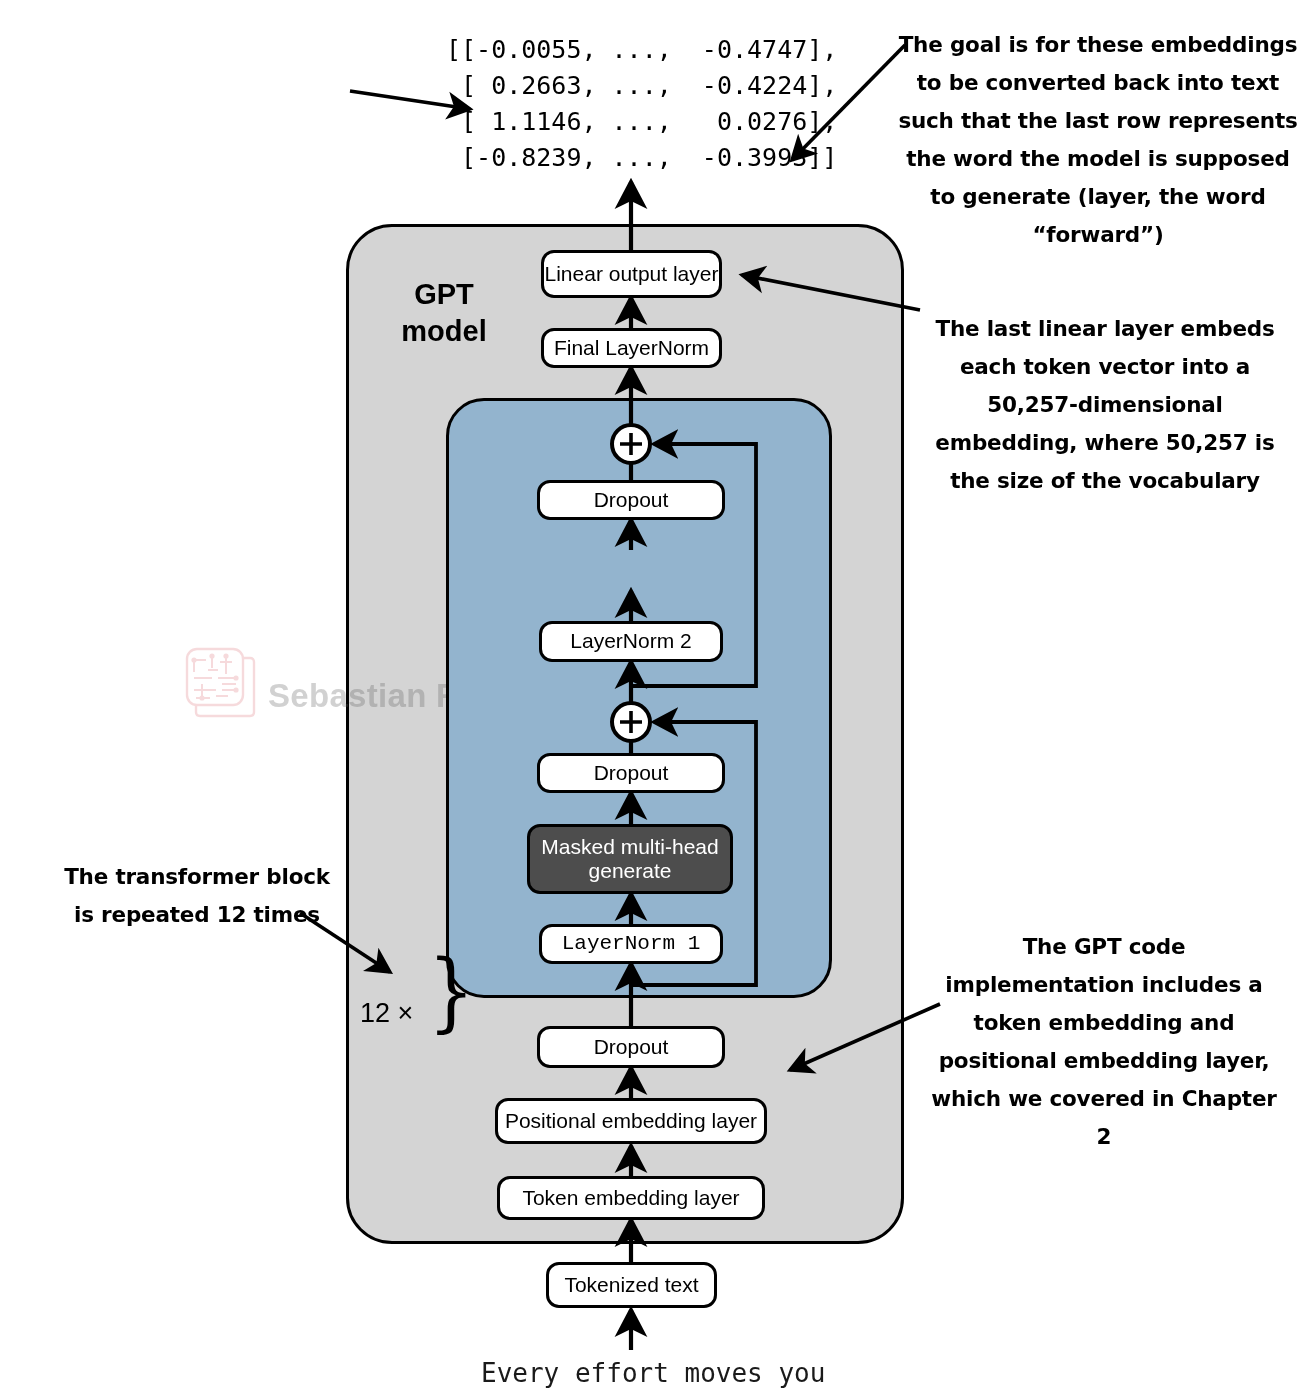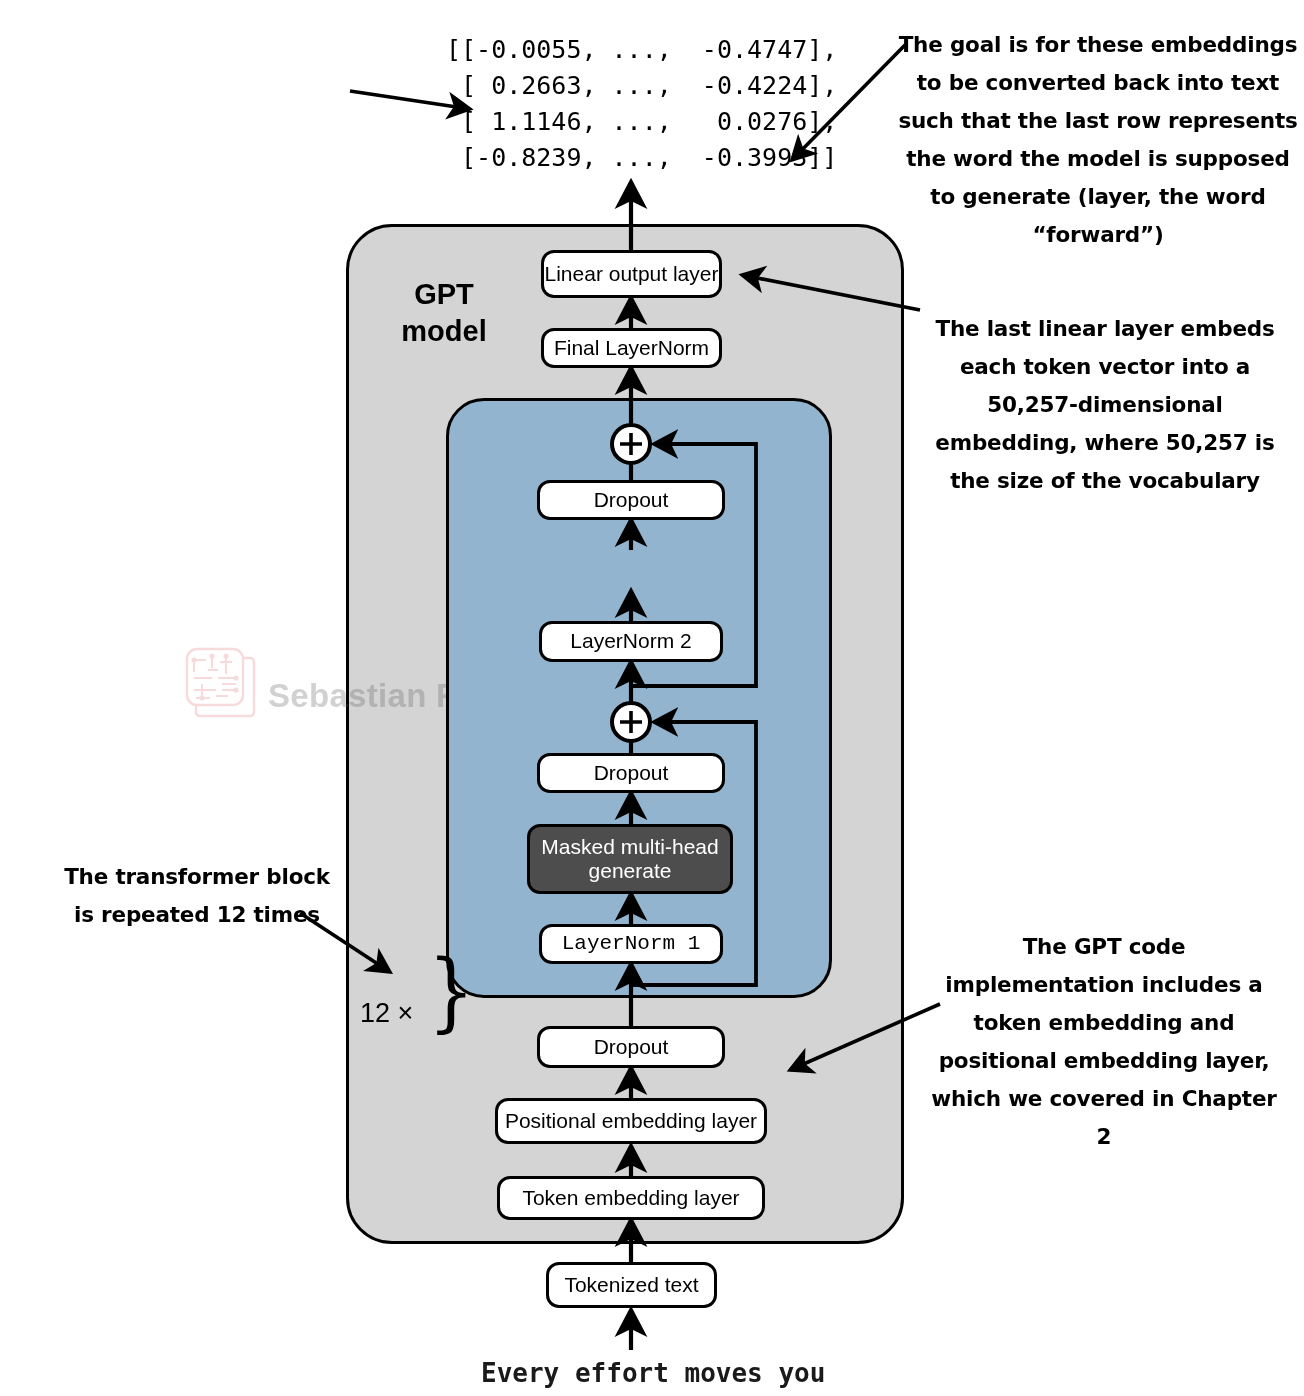--- a/index.html
+++ b/index.html
@@ -100,21 +100,20 @@
     line-height: 86px;
     color: #000000;
     transform: scaleX(0.85);
   }
   .inputtext {
     position: absolute;
     font-family: "DejaVu Sans Mono", monospace;
     font-size: 26px;
     color: #1a1a1a;
     white-space: pre;
-    font-weight: bold;
   }
 
   
   .wm-text {
     position: absolute;
     font-family: "Liberation Sans", sans-serif;
     font-weight: bold;
     font-size: 33px;
     color: rgba(90,90,90,0.28);
     letter-spacing: 0.3px;

